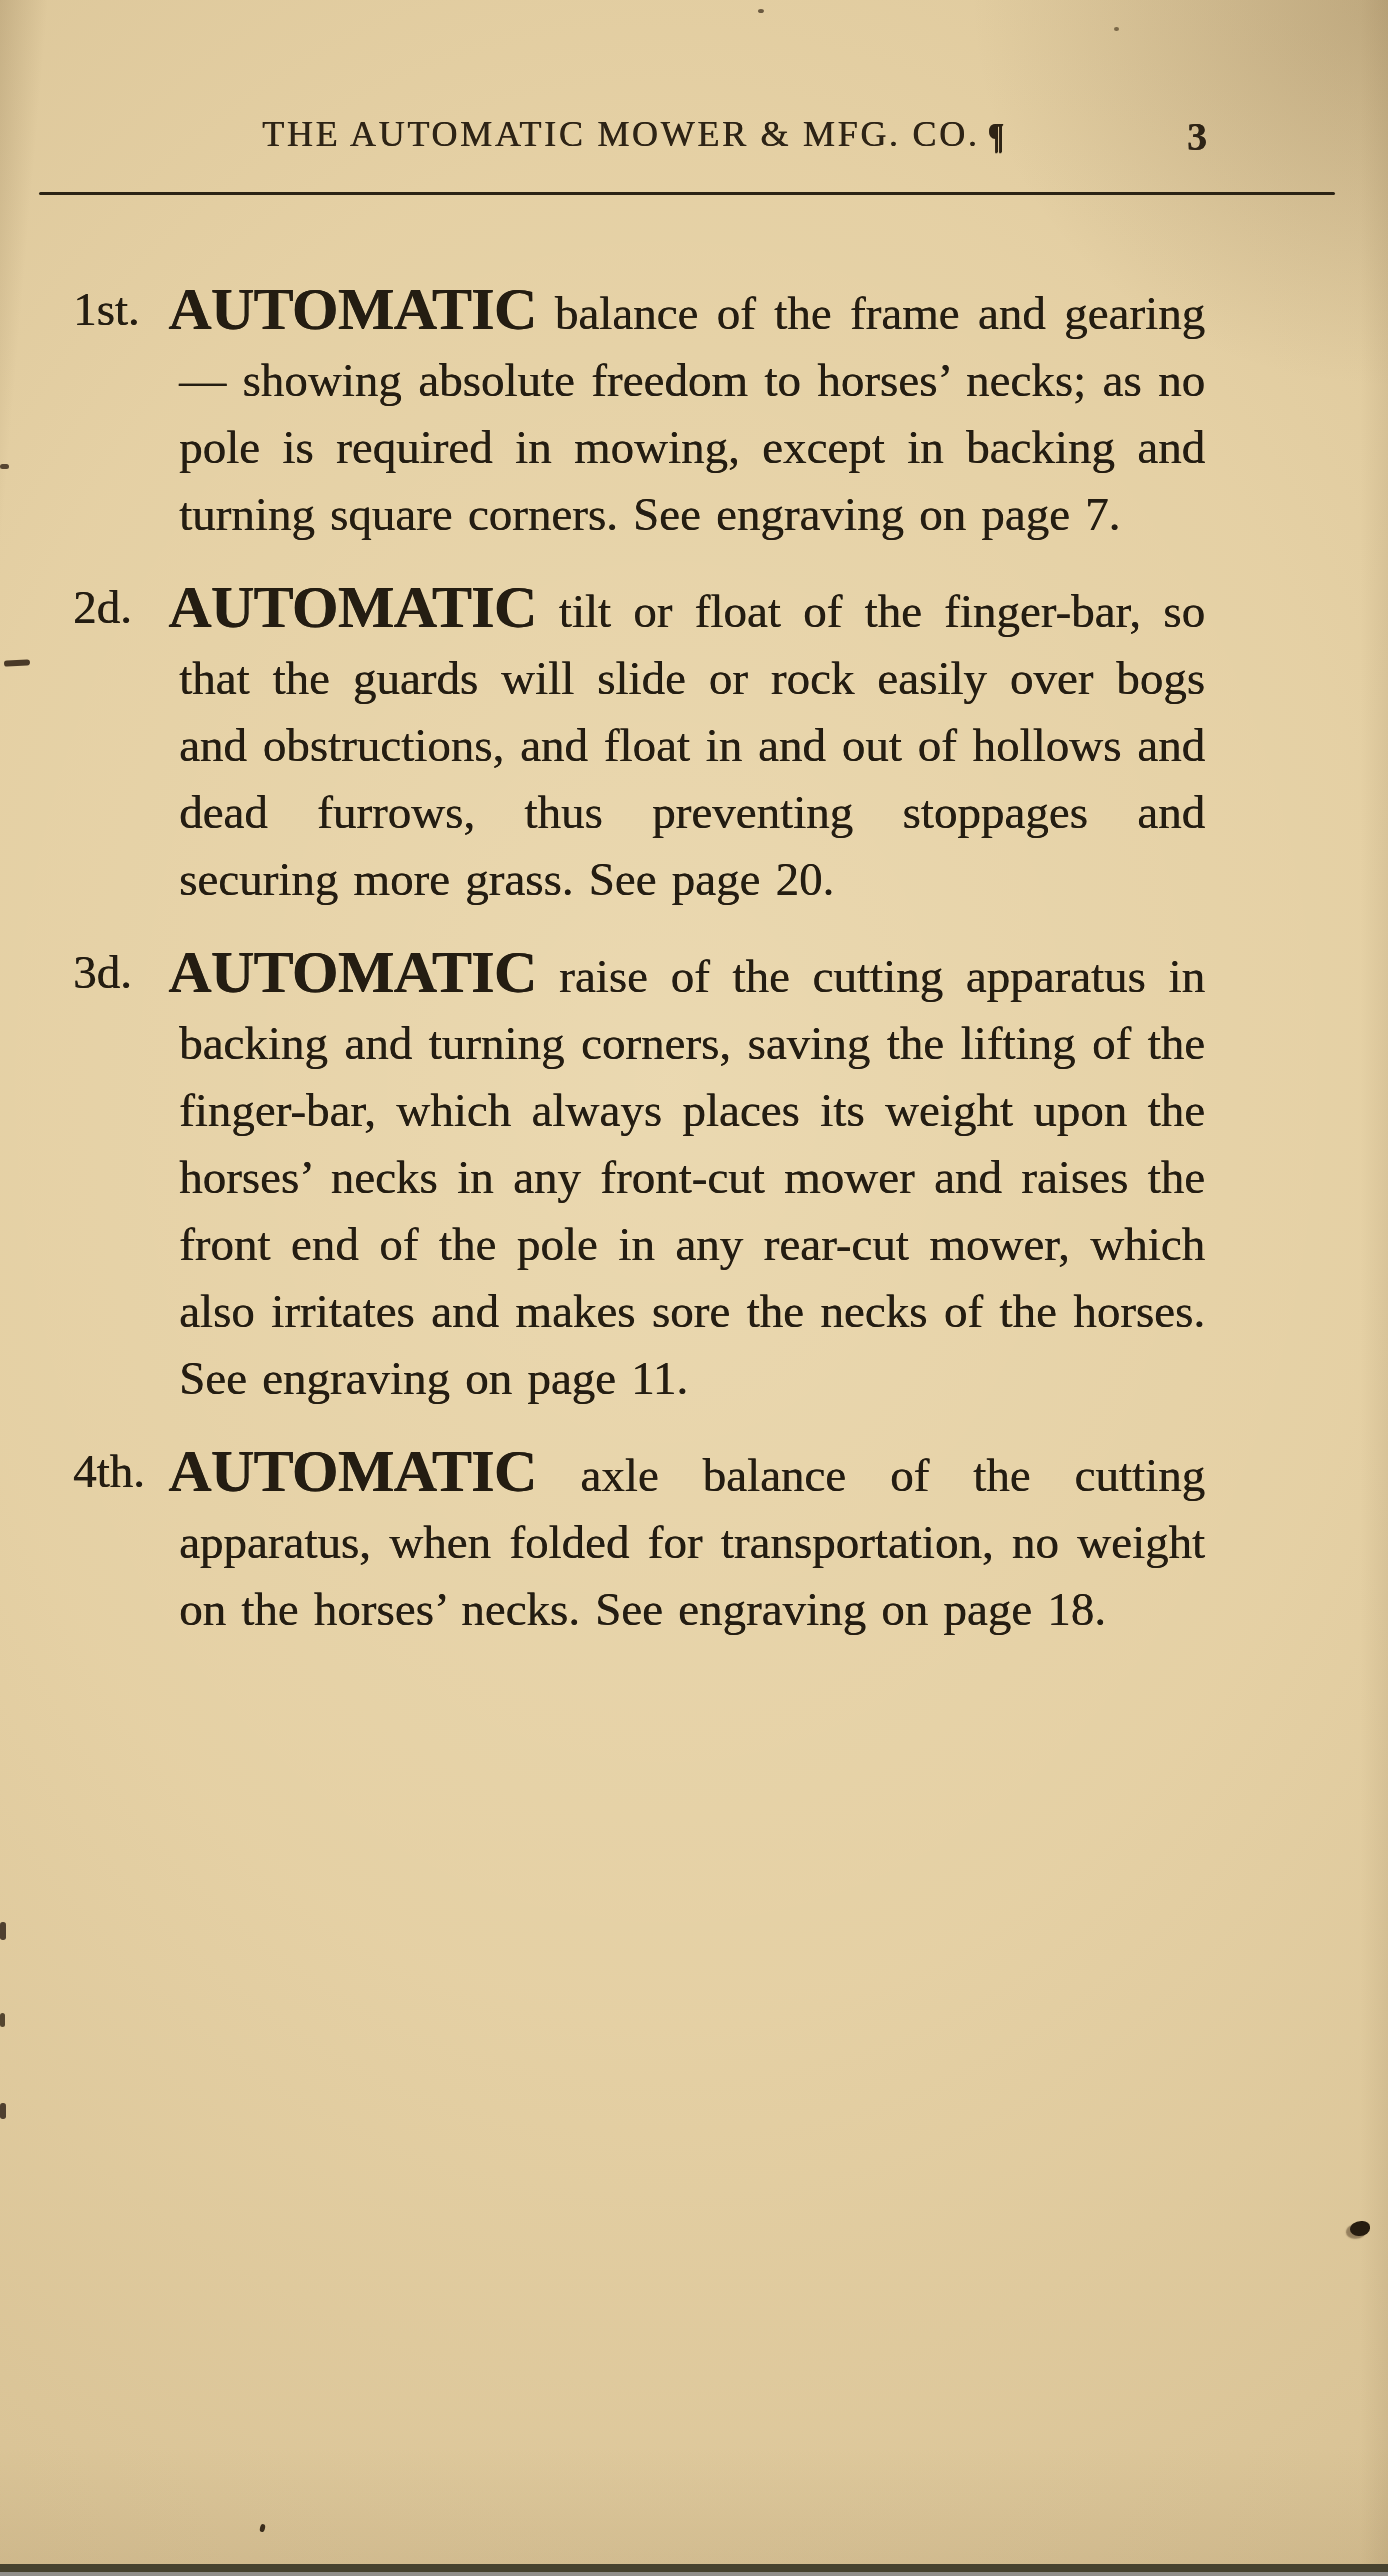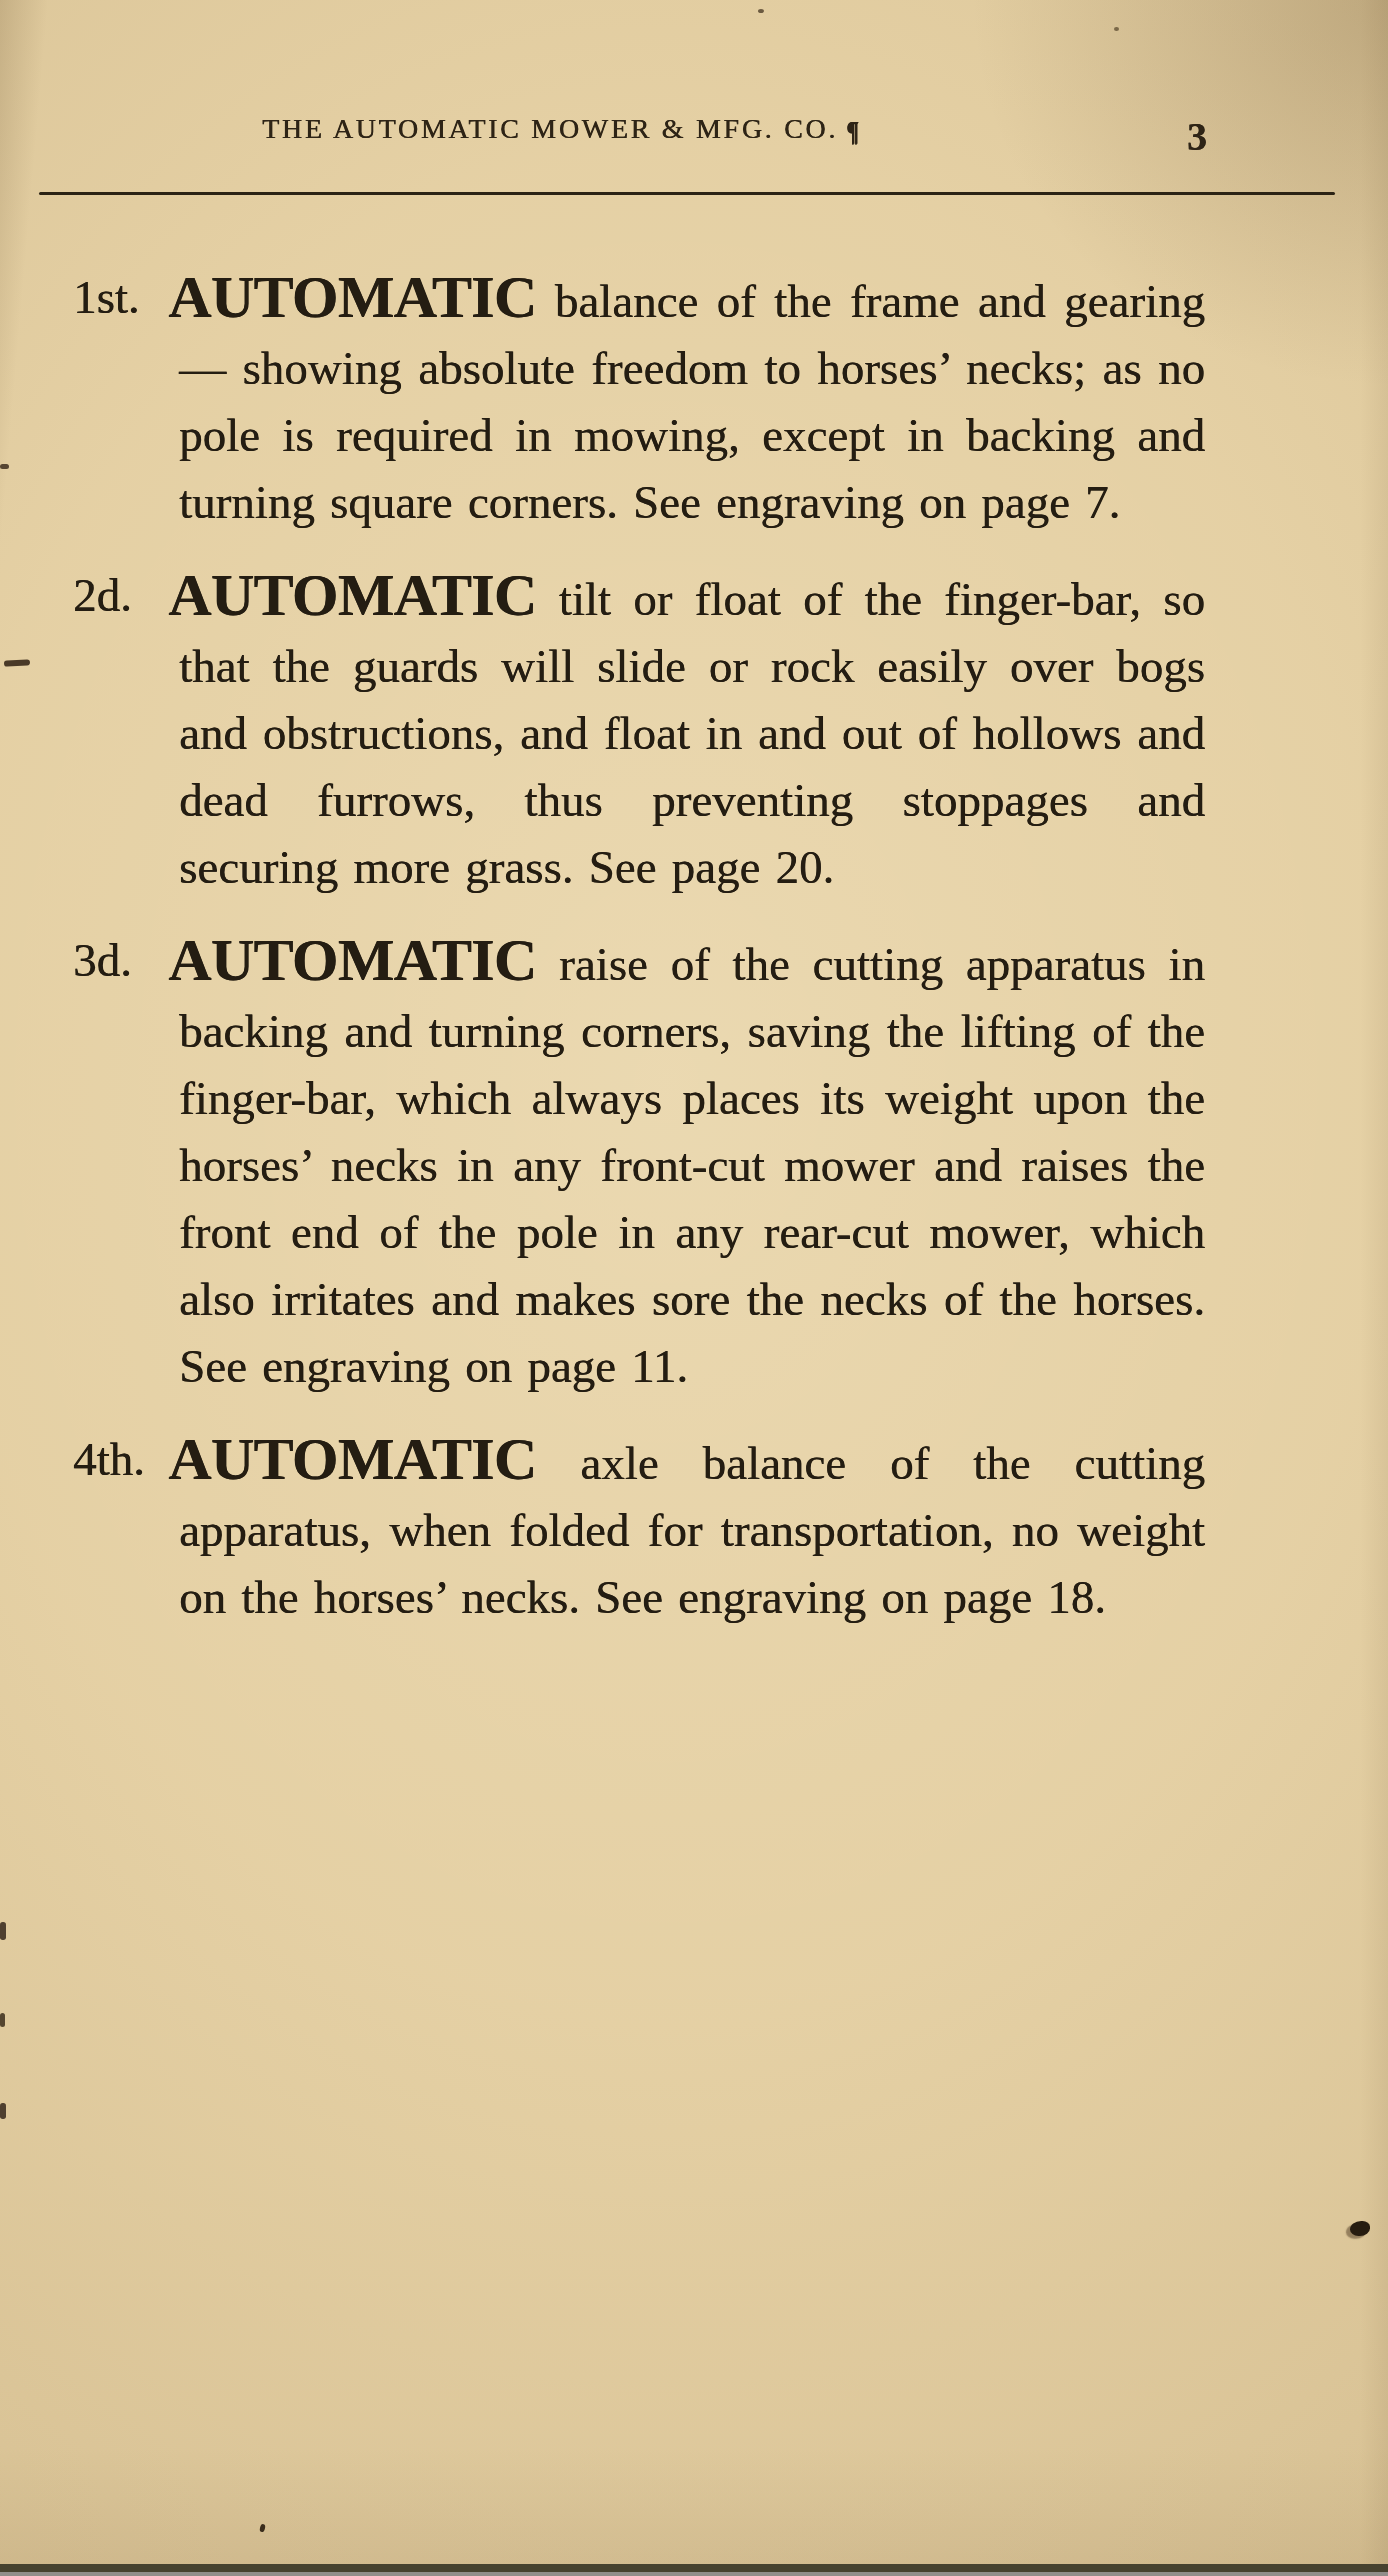--- a/index.html
+++ b/index.html
@@ -28,21 +28,21 @@
     position: absolute;
     top: 113px;
     left: 0;
     width: 100%;
     height: 53px;
   }
   .running-title {
     position: absolute;
     left: 262px;
     top: 0;
-    font-size: 28px;
+    font-size: 36px;
     letter-spacing: 2.7px;
     white-space: nowrap;
     color: #2e2416;
     text-shadow: 0.5px 0 0 currentColor;
   }
   .end-mark {
     display: inline-block;
     margin-left: 6.7px;
     font-weight: 700;
     letter-spacing: 0;
@@ -64,21 +64,21 @@
     left: 39px;
     width: 1296px;
     height: 3.4px;
     background: #2b2315;
     border-radius: 2px;
   }
 
   
   .content {
     position: absolute;
-    top: 264px;
+    top: 276px;
     left: 73px;
     width: 1132px;
     font-size: 47px;
     line-height: 67px;
     word-spacing: 3.4px;
     text-shadow: 0.4px 0 0 currentColor;
     font-family: Liberation Serif, serif;
   }
   .item {
     display: flex;

